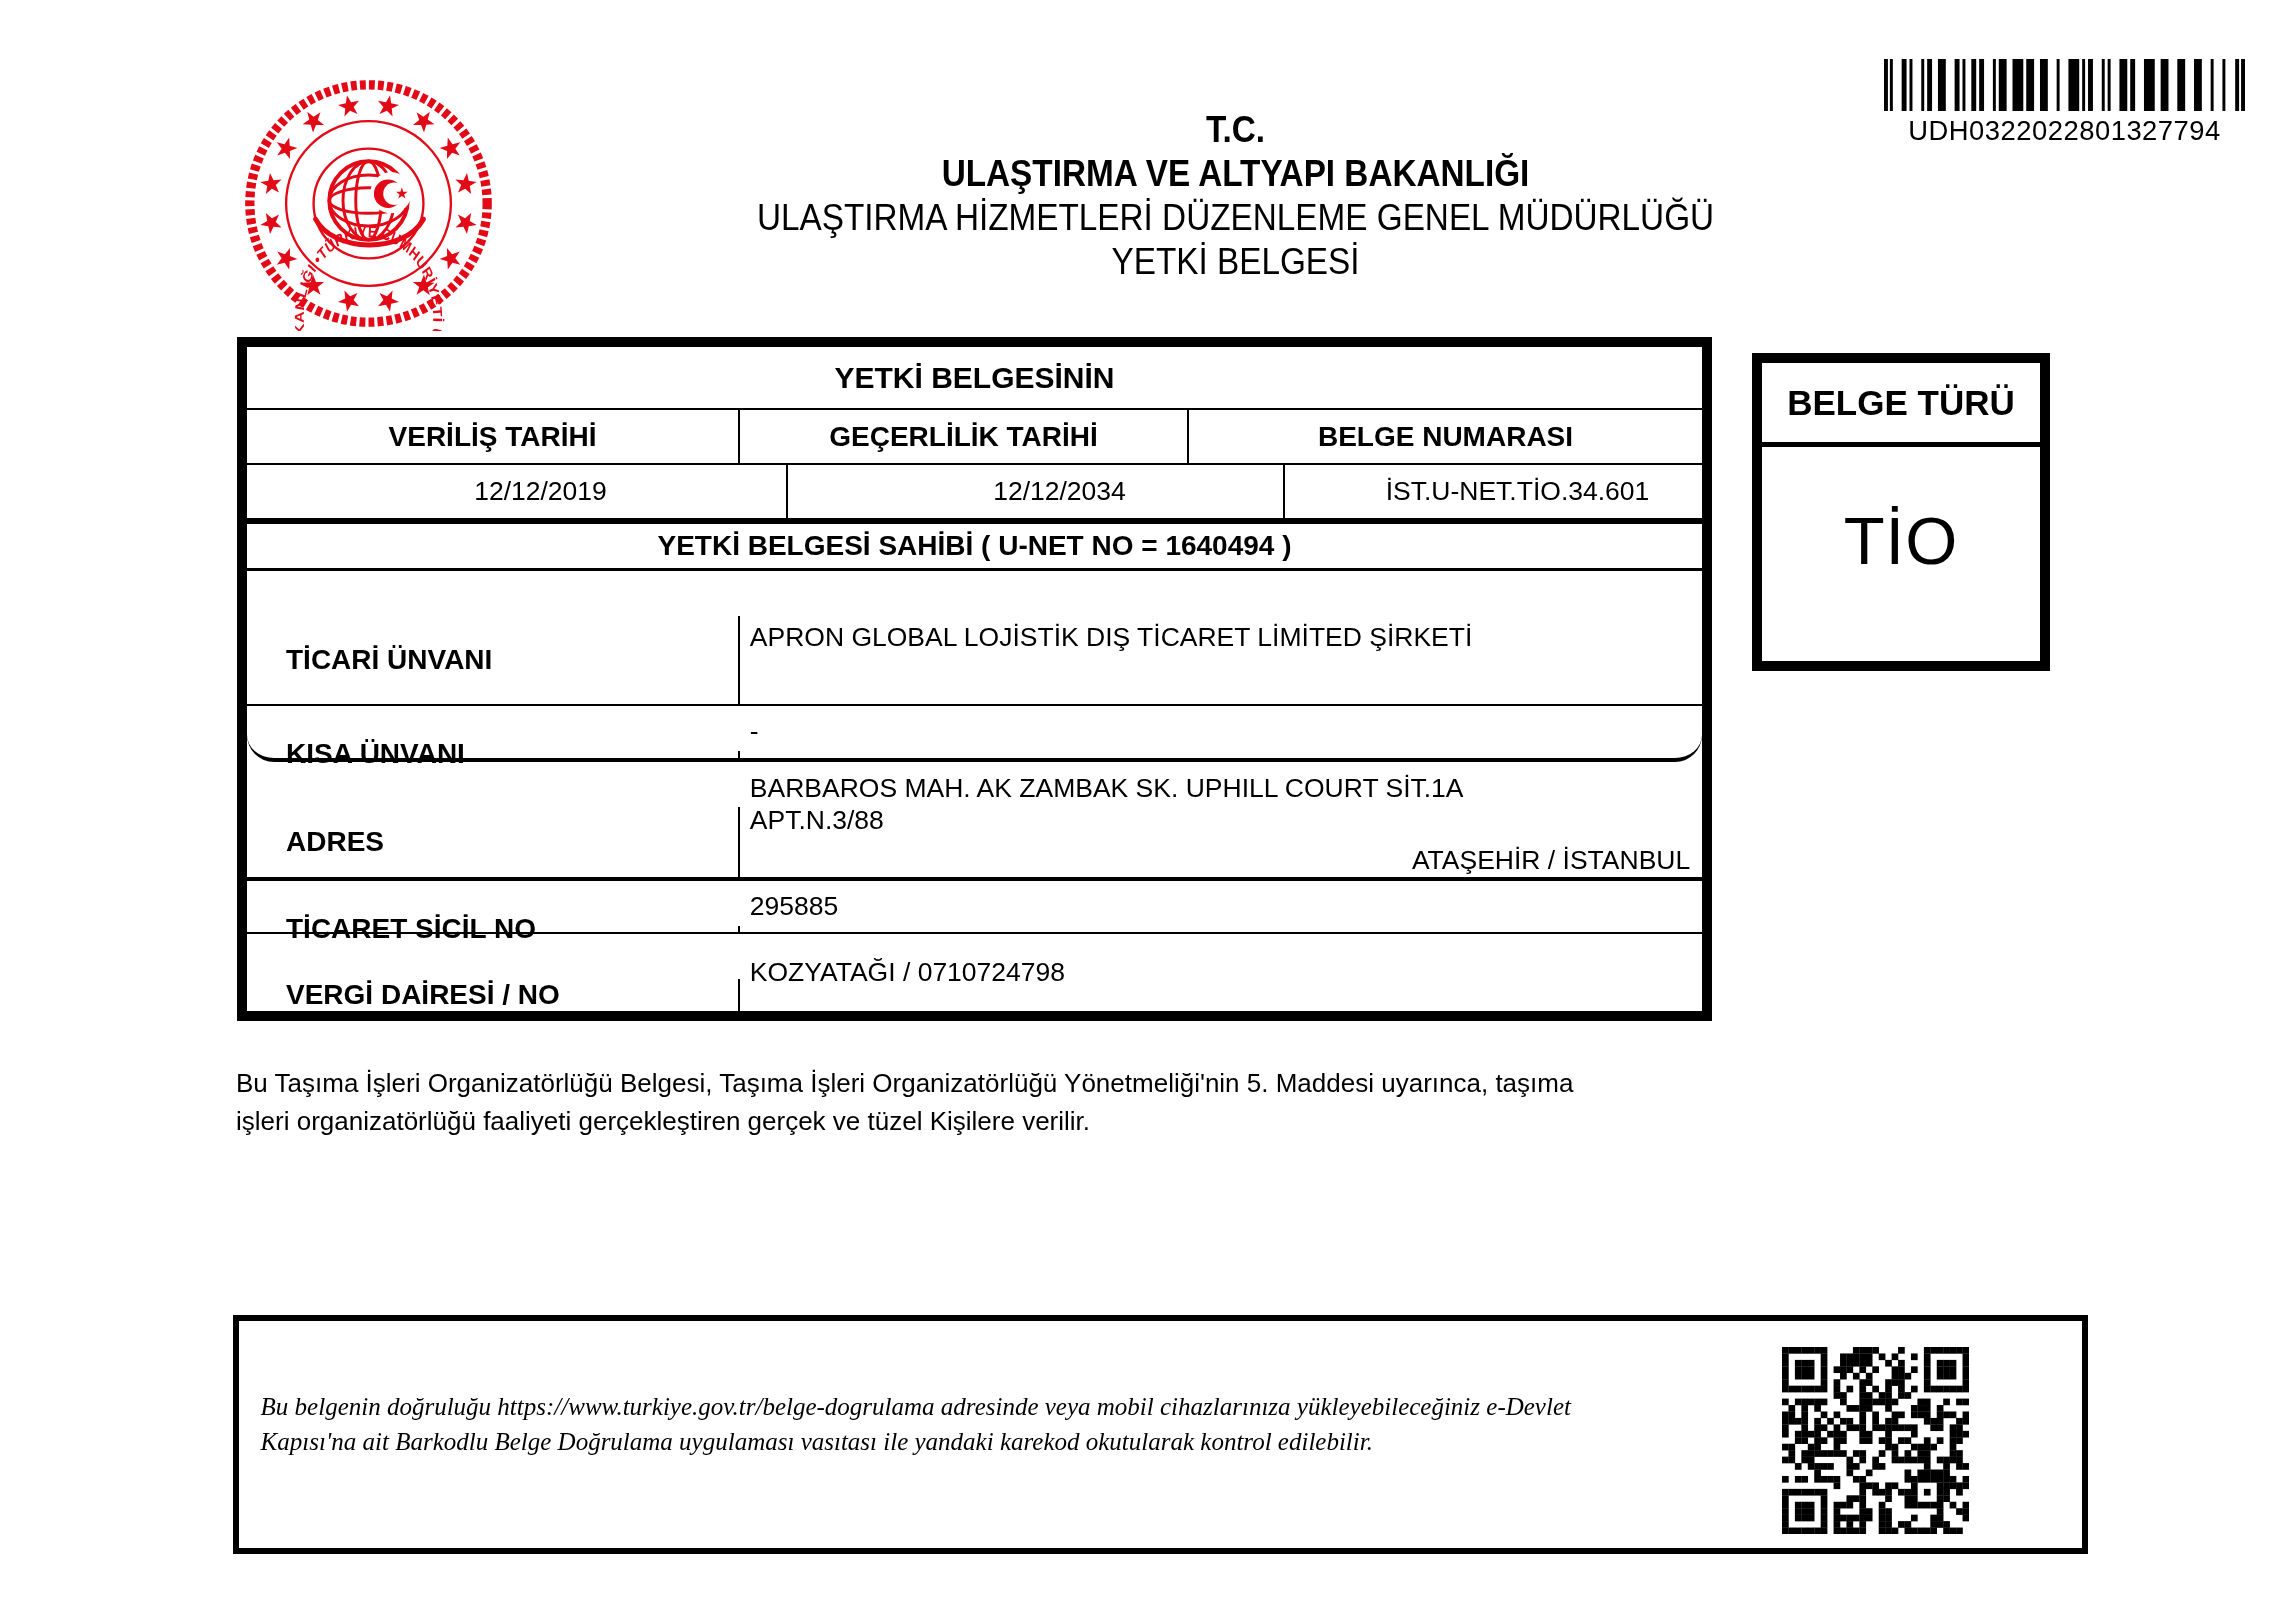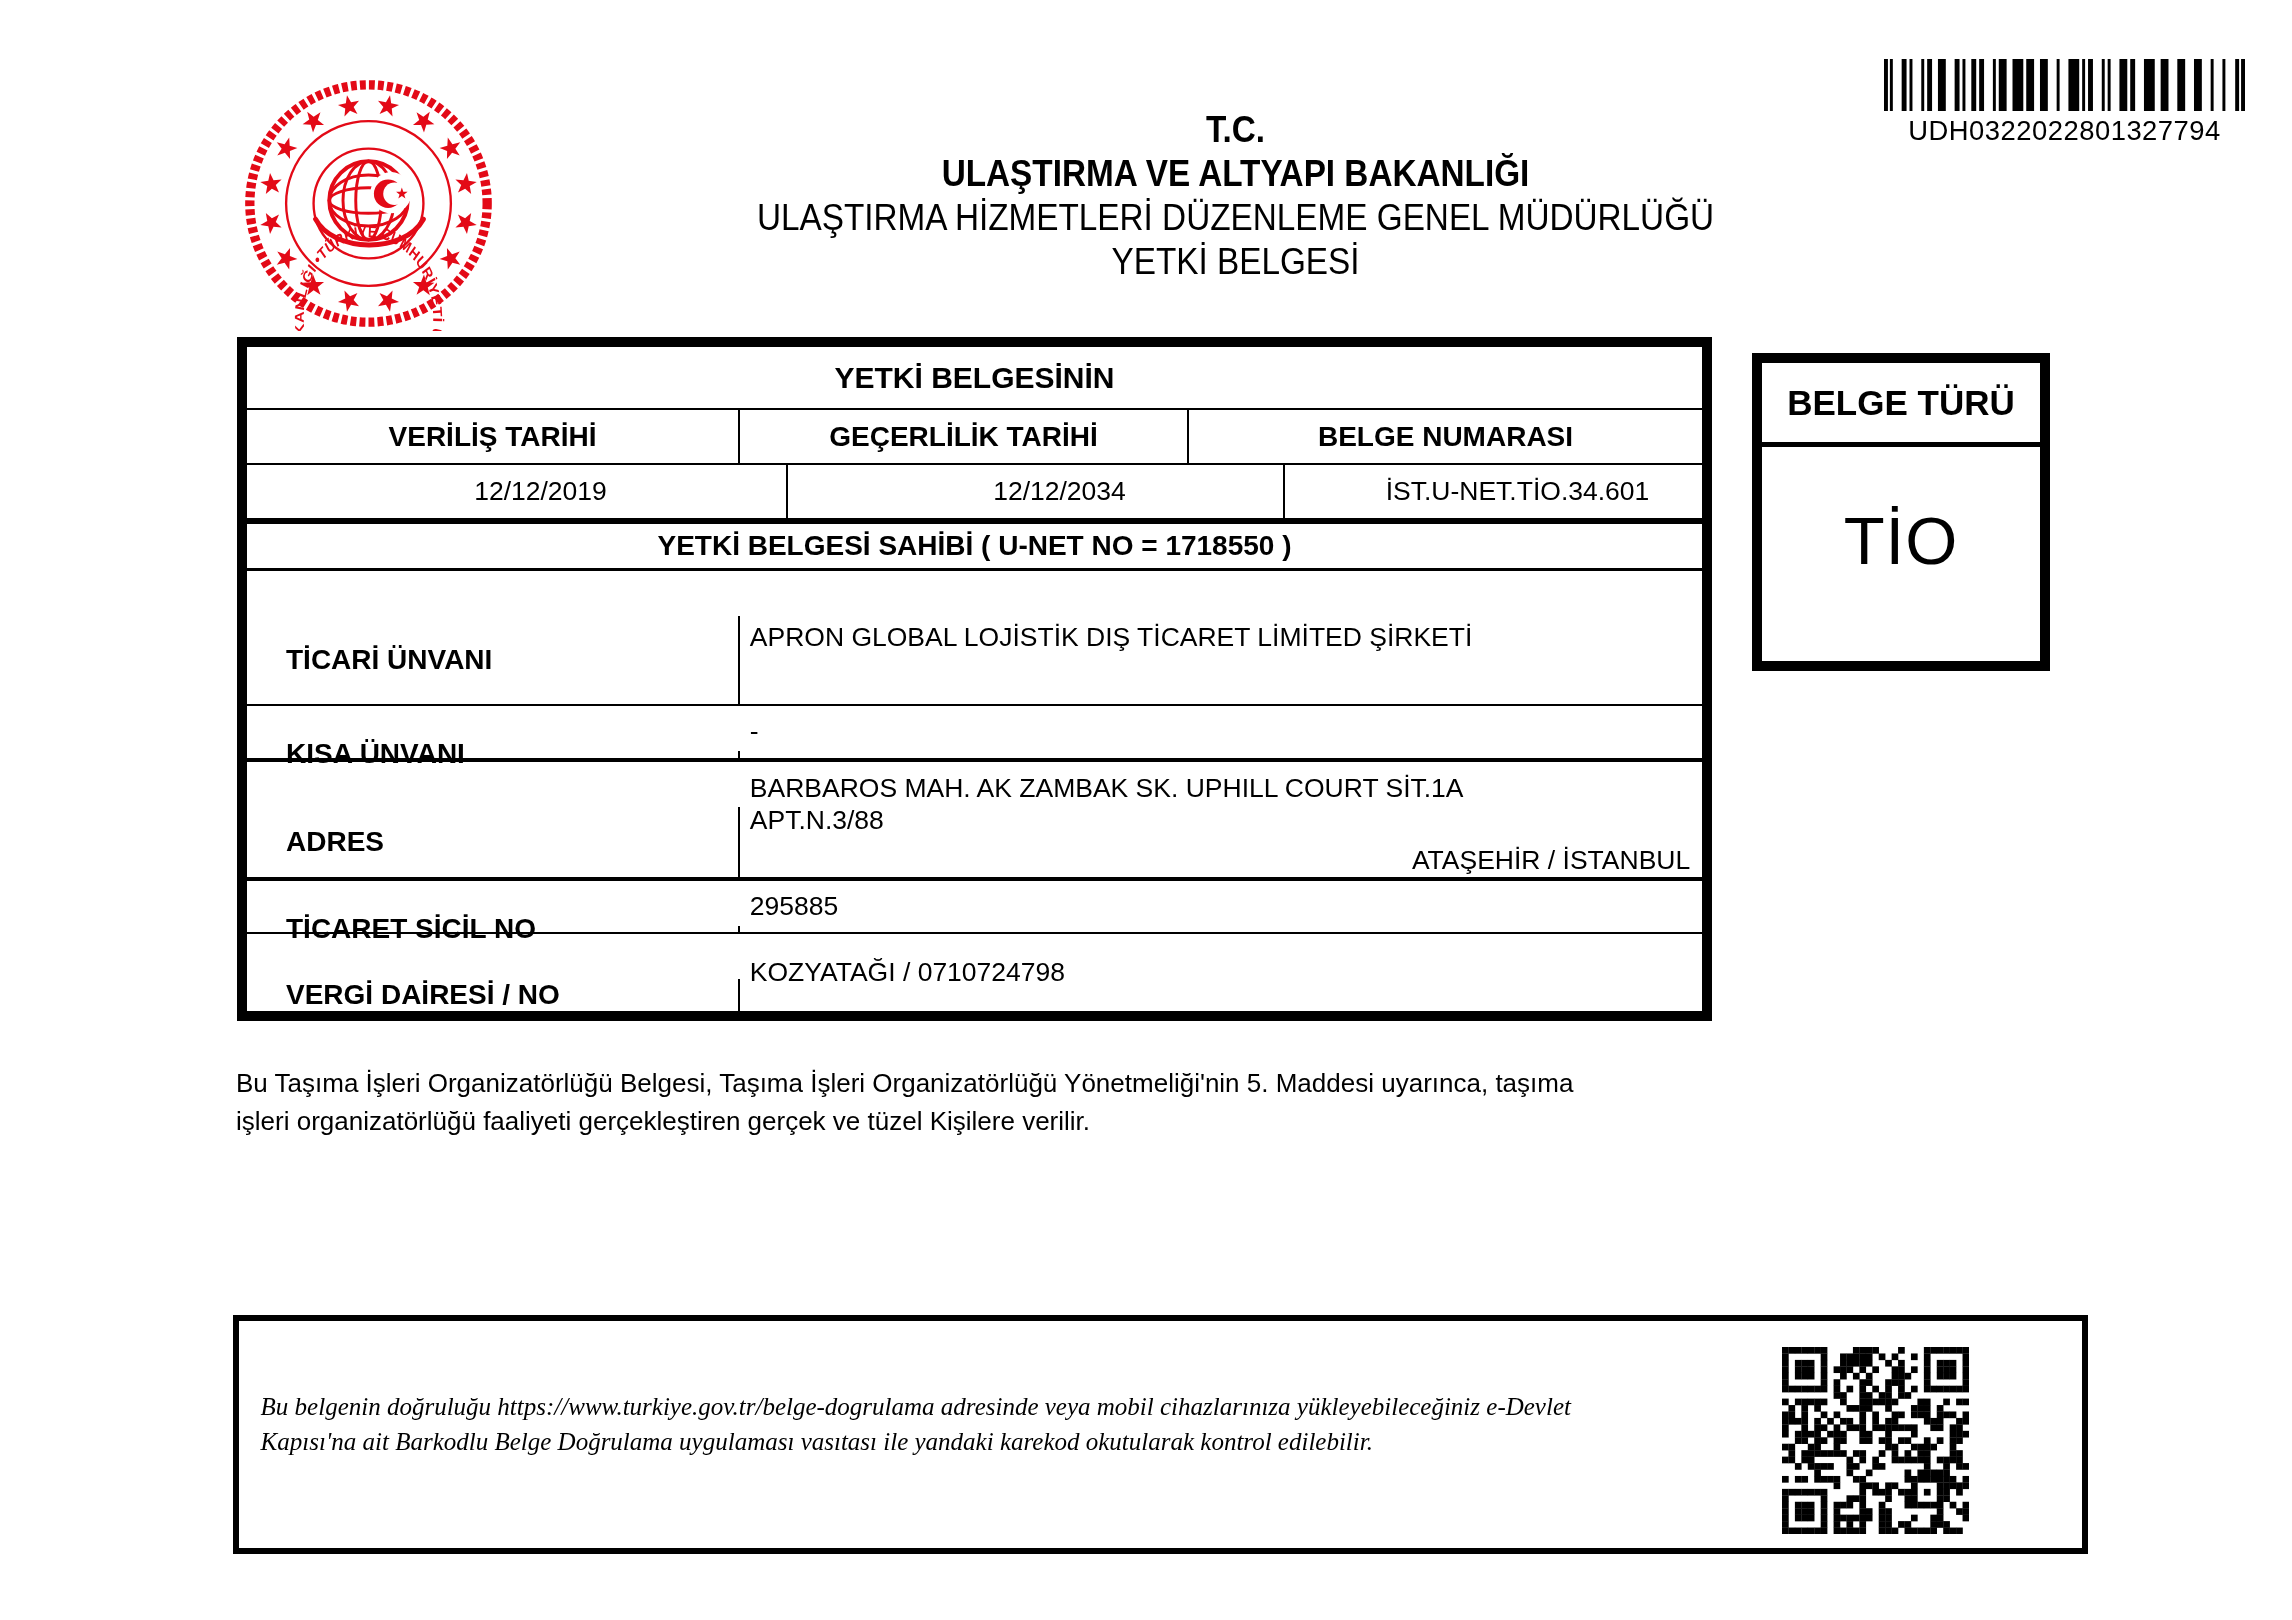--- a/index.html
+++ b/index.html
@@ -19,21 +19,21 @@
 
   
   .tbl{position:absolute;left:237px;top:337px;width:1475px;height:684px;border:10.8px solid #000;
        box-sizing:border-box;display:flex;flex-direction:column;}
   .row{display:flex;box-sizing:border-box;border-bottom:2px solid #000;}
   .rA{height:65px;}
   .rB{height:57px;}
   .rC{height:60px;border-bottom-width:6.9px;}
   .rD{height:49px;border-bottom-width:3.9px;}
   .rE{height:139px;}
-  .rF{height:56px;border-bottom-width:4.9px;}
+  .rF{height:56px;border-bottom-width:4.9px;border-radius:27px;}
   .rG{height:123px;border-bottom-width:4.9px;}
   .rH{height:53px;border-bottom-width:2.9px;}
   .rI{flex:1;border-bottom:none;}
   .cell{box-sizing:border-box;display:flex;align-items:center;justify-content:center;}
   .full{width:100%;font-weight:bold;font-size:30px;}
   .c1{width:493px;border-right:2px solid #000;}
   .c2{width:449px;border-right:2px solid #000;}
   .c3{flex:1;}
   .colhead{font-weight:bold;font-size:28px;}
   .colval{font-size:26.5px;margin-left:48px;}
@@ -166,21 +166,21 @@
       <div class="cell c1 colhead">VERİLİŞ TARİHİ</div>
       <div class="cell c2 colhead">GEÇERLİLİK TARİHİ</div>
       <div class="cell c3 colhead">BELGE NUMARASI</div>
     </div>
     <div class="row rC">
       <div class="cell c1 colval">12/12/2019</div>
       <div class="cell c2 colval">12/12/2034</div>
       <div class="cell c3 colval">İST.U-NET.TİO.34.601</div>
     </div>
     <div class="row rD">
-      <div class="cell full" style="font-size:28px;">YETKİ BELGESİ SAHİBİ ( U-NET NO = 1718550 )</div>
+      <div class="cell full" style="font-size:28px;">YETKİ BELGESİ SAHİBİ ( U-NET NO = 1640494 )</div>
     </div>
     <div class="row rE">
       <div class="lab">TİCARİ ÜNVANI</div>
       <div class="val">APRON GLOBAL LOJİSTİK DIŞ TİCARET LİMİTED ŞİRKETİ</div>
     </div>
     <div class="row rF">
       <div class="lab">KISA ÜNVANI</div>
       <div class="val">-</div>
     </div>
     <div class="row rG">

